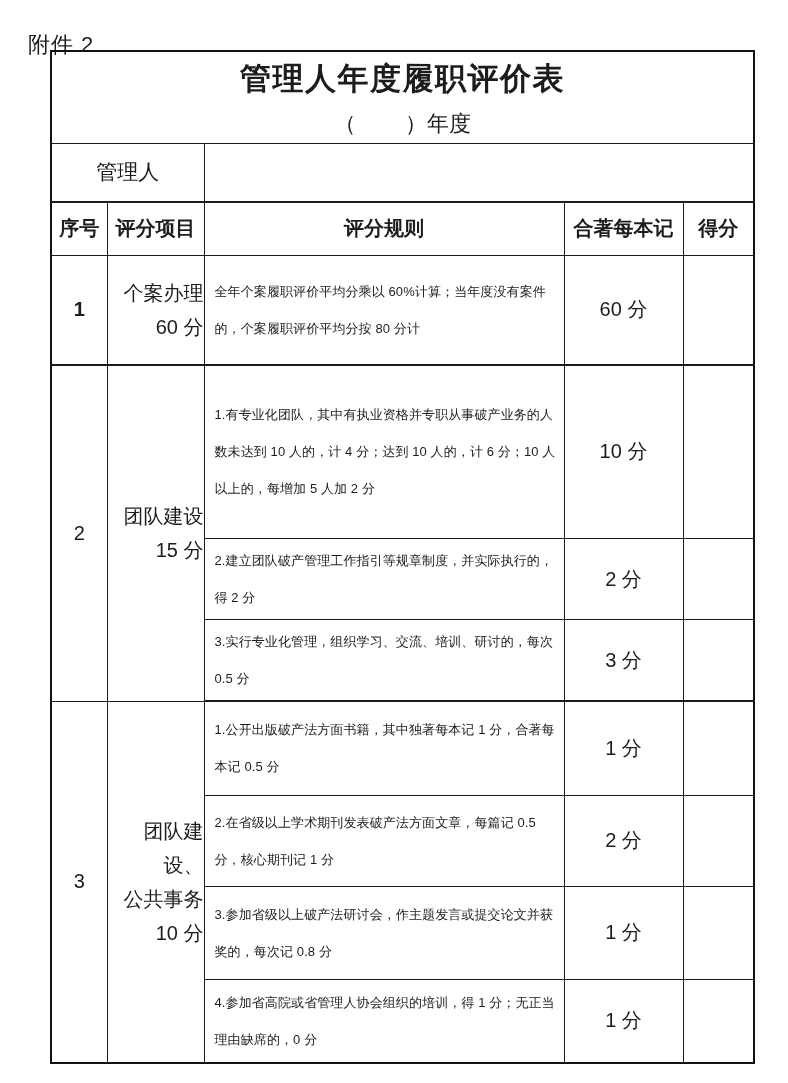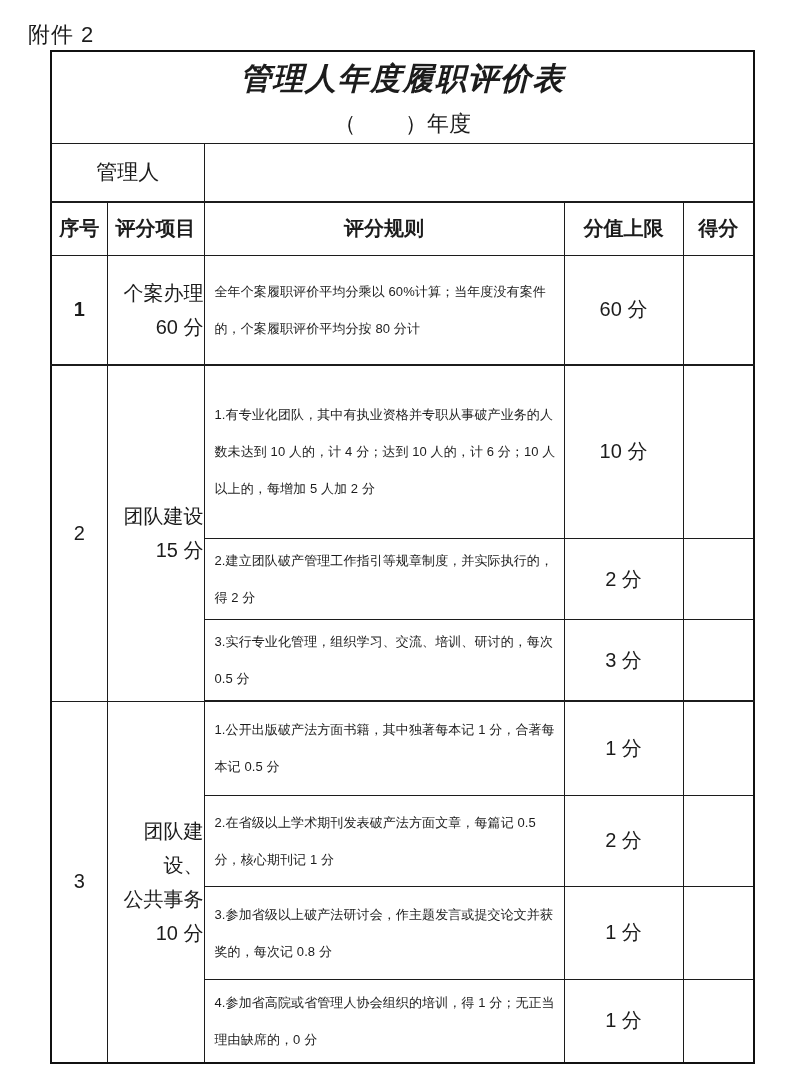--- a/index.html
+++ b/index.html
@@ -3,38 +3,38 @@
 <meta charset="utf-8">
 <style>
   * { margin: 0; padding: 0; box-sizing: border-box; }
   html, body { background: #ffffff; }
   body {
     width: 788px; height: 1083px; position: relative;
     font-family: "Liberation Sans", sans-serif;
     color: #1c1c1c;
   }
   .attachment-label {
-    position: absolute; left: 28px; top: 20px;
+    position: absolute; left: 28px; top: 30px;
     font-size: 22px; letter-spacing: 1px;
   }
   table.eval {
     position: absolute; left: 50px; top: 50px; width: 703px;
     border-collapse: collapse; table-layout: fixed;
     border: 2.4px solid #111;
   }
   table.eval td, table.eval th {
     border: 1.4px solid #1c1c1c;
     vertical-align: middle;
     overflow: hidden;
   }
   tr.thick-bottom td, tr.thick-bottom th { border-bottom-width: 2.3px; }
 
   
   .title-cell { text-align: center; padding: 6px 0 4px 0; }
-  .doc-title { font-size: 31px; font-weight: bold; letter-spacing: 1.5px; font-style: italic; }
+  .doc-title { font-size: 31px; font-weight: bold; letter-spacing: 1.5px; }
   .doc-subtitle { font-size: 22px; margin-top: 9px; white-space: pre; }
 
   
   .manager-label { text-align: center; font-size: 21px; margin-left: 24px; }
   .manager-value { background: #fff; }
 
   
   th.colhead { text-align: center; font-size: 20px; font-weight: bold; margin-top: 15px; }
 
   
@@ -72,21 +72,21 @@
 
   <tr style="height:58px" class="thick-bottom">
     <td colspan="2" class="manager-label">管理人</td>
     <td colspan="3" class="manager-value"></td>
   </tr>
 
   <tr style="height:54px">
     <th class="colhead">序号</th>
     <th class="colhead">评分项目</th>
     <th class="colhead">评分规则</th>
-    <th class="colhead">分值上限</th>
+    <th class="colhead">合著每本记</th>
     <th class="colhead">得分</th>
   </tr>
 
   <tr style="height:109px" class="thick-bottom">
     <td class="no-cell bold">1</td>
     <td class="item-cell">
       <div>个案办理</div>
       <div>60 分</div>
     </td>
     <td class="rule-cell">全年个案履职评价平均分乘以 60%计算；当年度没有案件的，个案履职评价平均分按 80 分计</td>

